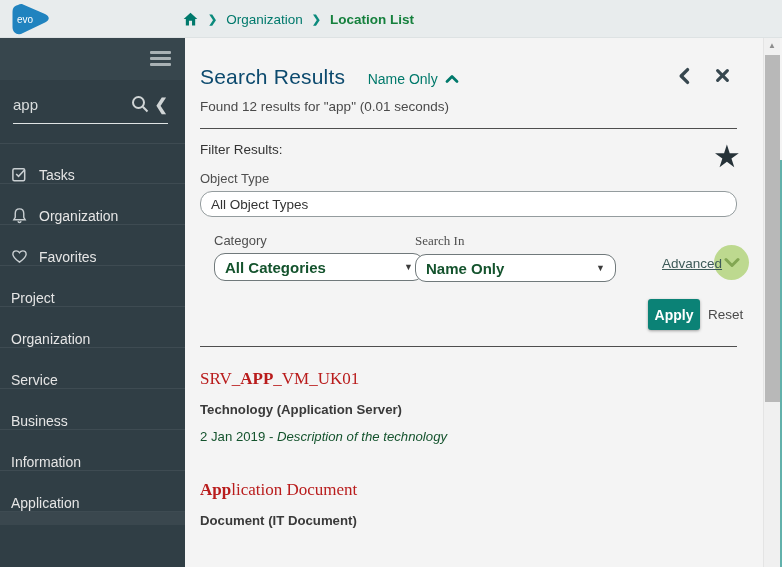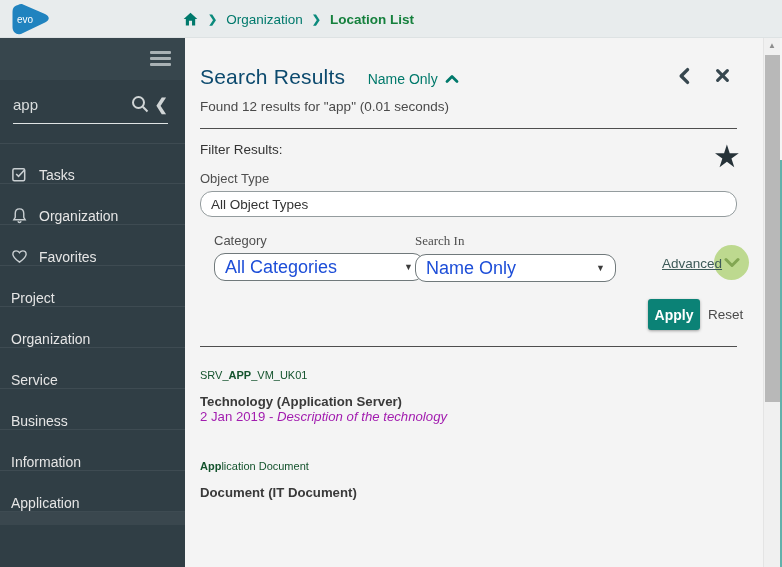--- a/index.html
+++ b/index.html
@@ -60,38 +60,38 @@
   .text-input { margin-top:5px; width:100%; height:26px; border:1.5px solid #949c9e; border-radius:12px;
                 padding:0 10px; font-size:13.5px; color:#333; background:#fff; outline:none;
                 font-family:"Liberation Sans", sans-serif; }
 
   .select-row { position:relative; margin-top:16px; height:62px; }
   .sel-col { position:absolute; top:0; }
   .sel-col.c1 { left:14px; width:210px; }
   .sel-col.c2 { left:215px; width:201px; }
   .select-box { margin-top:5px; height:28px; border:1.5px solid #70797b; border-radius:11px; background:#fff;
                 display:flex; align-items:center; justify-content:space-between; padding:0 10px; cursor:pointer; }
-  .select-value { font-size:18px; color:#1d4ed8; }
+  .select-value { font-size:15px; color:#14532d;font-weight:bold; }
   .select-caret { font-size:9px; color:#3c3c3c; }
   .adv-circle { position:absolute; left:514px; top:12px; width:35px; height:35px; border-radius:50%;
                 background:#bdd98f; display:flex; align-items:center; justify-content:center; cursor:pointer; }
   .adv-link { position:absolute; left:462px; top:23px; font-size:13.5px; color:#3d5a58;
               text-decoration:underline; cursor:pointer; z-index:2; }
 
   .action-row { position:relative; height:33px; margin-top:4px; }
   .apply-btn { position:absolute; left:448px; top:0; width:52px; height:31px; background:#0b8276;
                color:#fff; font-size:14px; font-weight:bold; border:none; border-radius:3px;
                box-shadow:0 1px 3px rgba(0,0,0,0.35); cursor:pointer; font-family:"Liberation Sans", sans-serif; }
   .reset-link { position:absolute; left:508px; top:8px; font-size:13.5px; color:#4a4a4a; cursor:pointer; }
 
   .result { margin-top:0; }
-  .result-title { margin-top:22px; font-size:11px; color:#14532d; cursor:pointer; }
+  .result-title { margin-top:22px; font-size:17px; color:#b91c1c; cursor:pointer;font-family:Liberation Serif, serif; }
   .result-title b { font-weight:bold; }
   .result-sub { margin-top:13px; font-size:13.2px; font-weight:bold; color:#3a3a3a; }
-  .result-date { font-size:13.2px; color:#a21caf; }
+  .result-date { margin-top:12px; font-size:13.2px; color:#14532d; }
   .result-date em { font-style:italic; }
 
   
   .scrollbar { position:absolute; left:763px; top:38px; width:17px; height:529px;
                background:#f0f0f0; border-left:1px solid #e4e4e4; z-index:6; }
   .scroll-arrow { height:16px; text-align:center; font-size:8px; line-height:16px; color:#8d8d8d; cursor:pointer; }
   .scroll-thumb { position:absolute; left:1px; top:17px; width:15px; height:347px; background:#b8b8b8; cursor:pointer; }
   .teal-edge { position:absolute; left:780px; top:160px; width:2px; height:407px; background:#62b1ab; }
 </style>
 </head>

